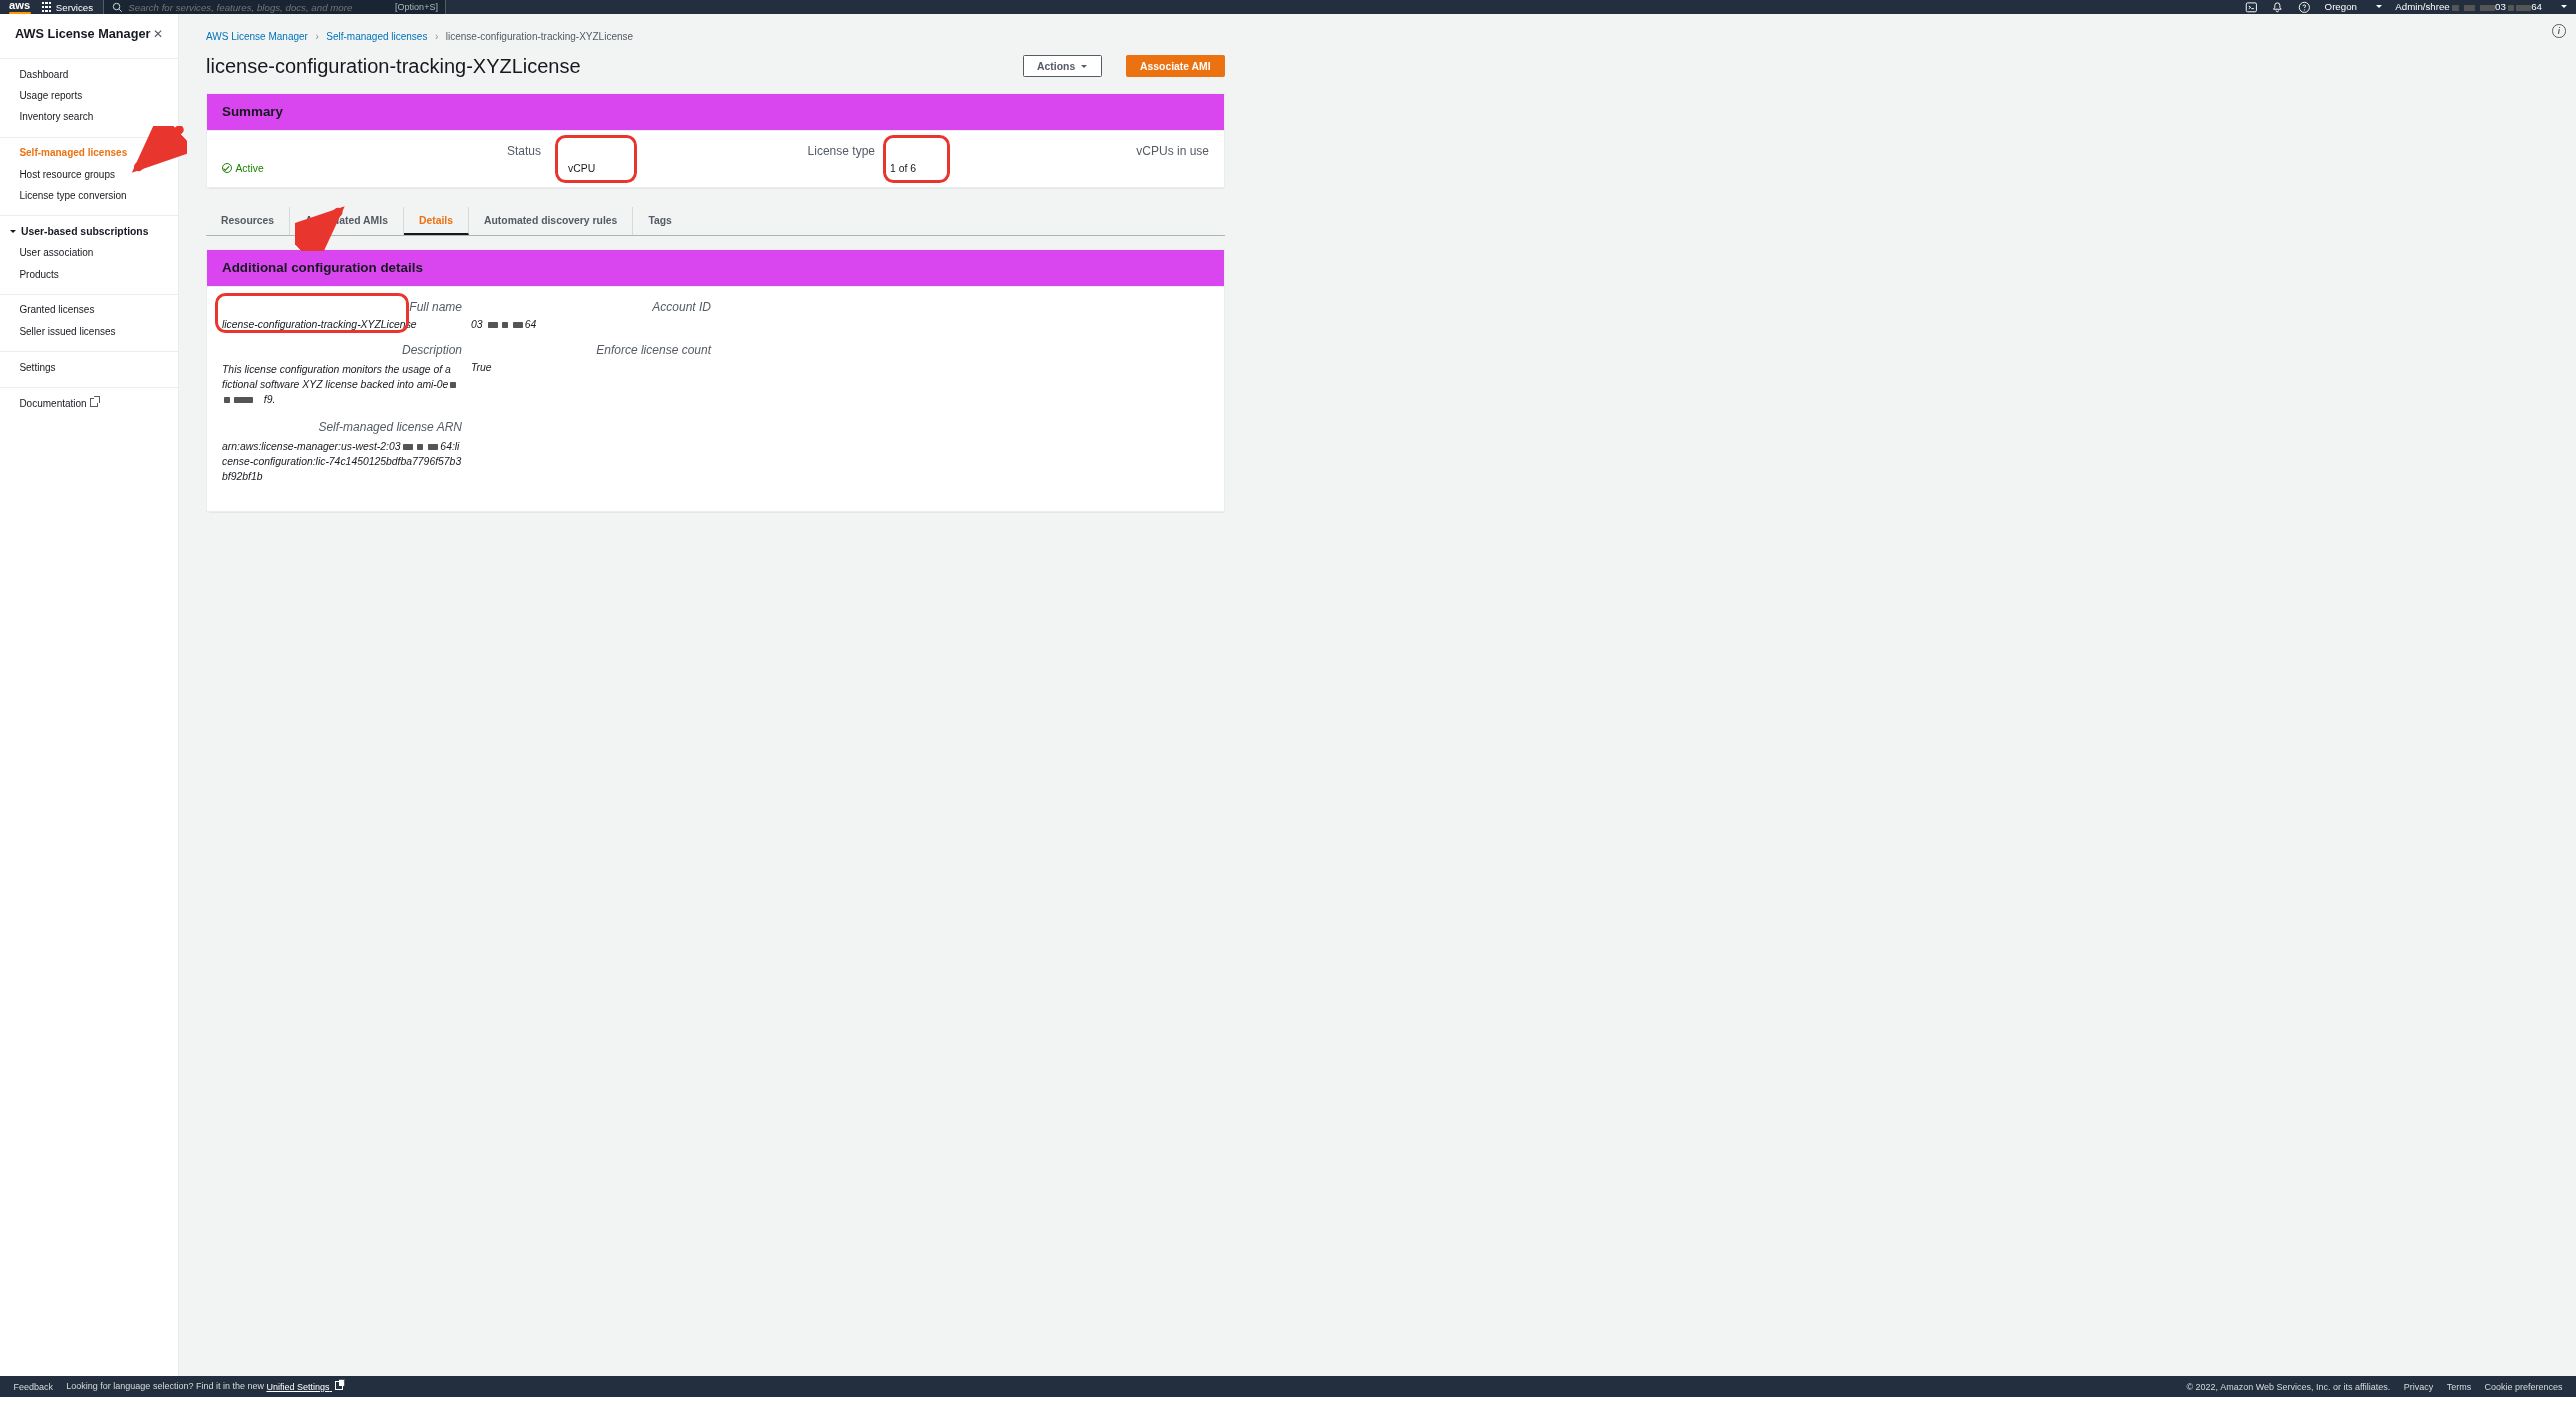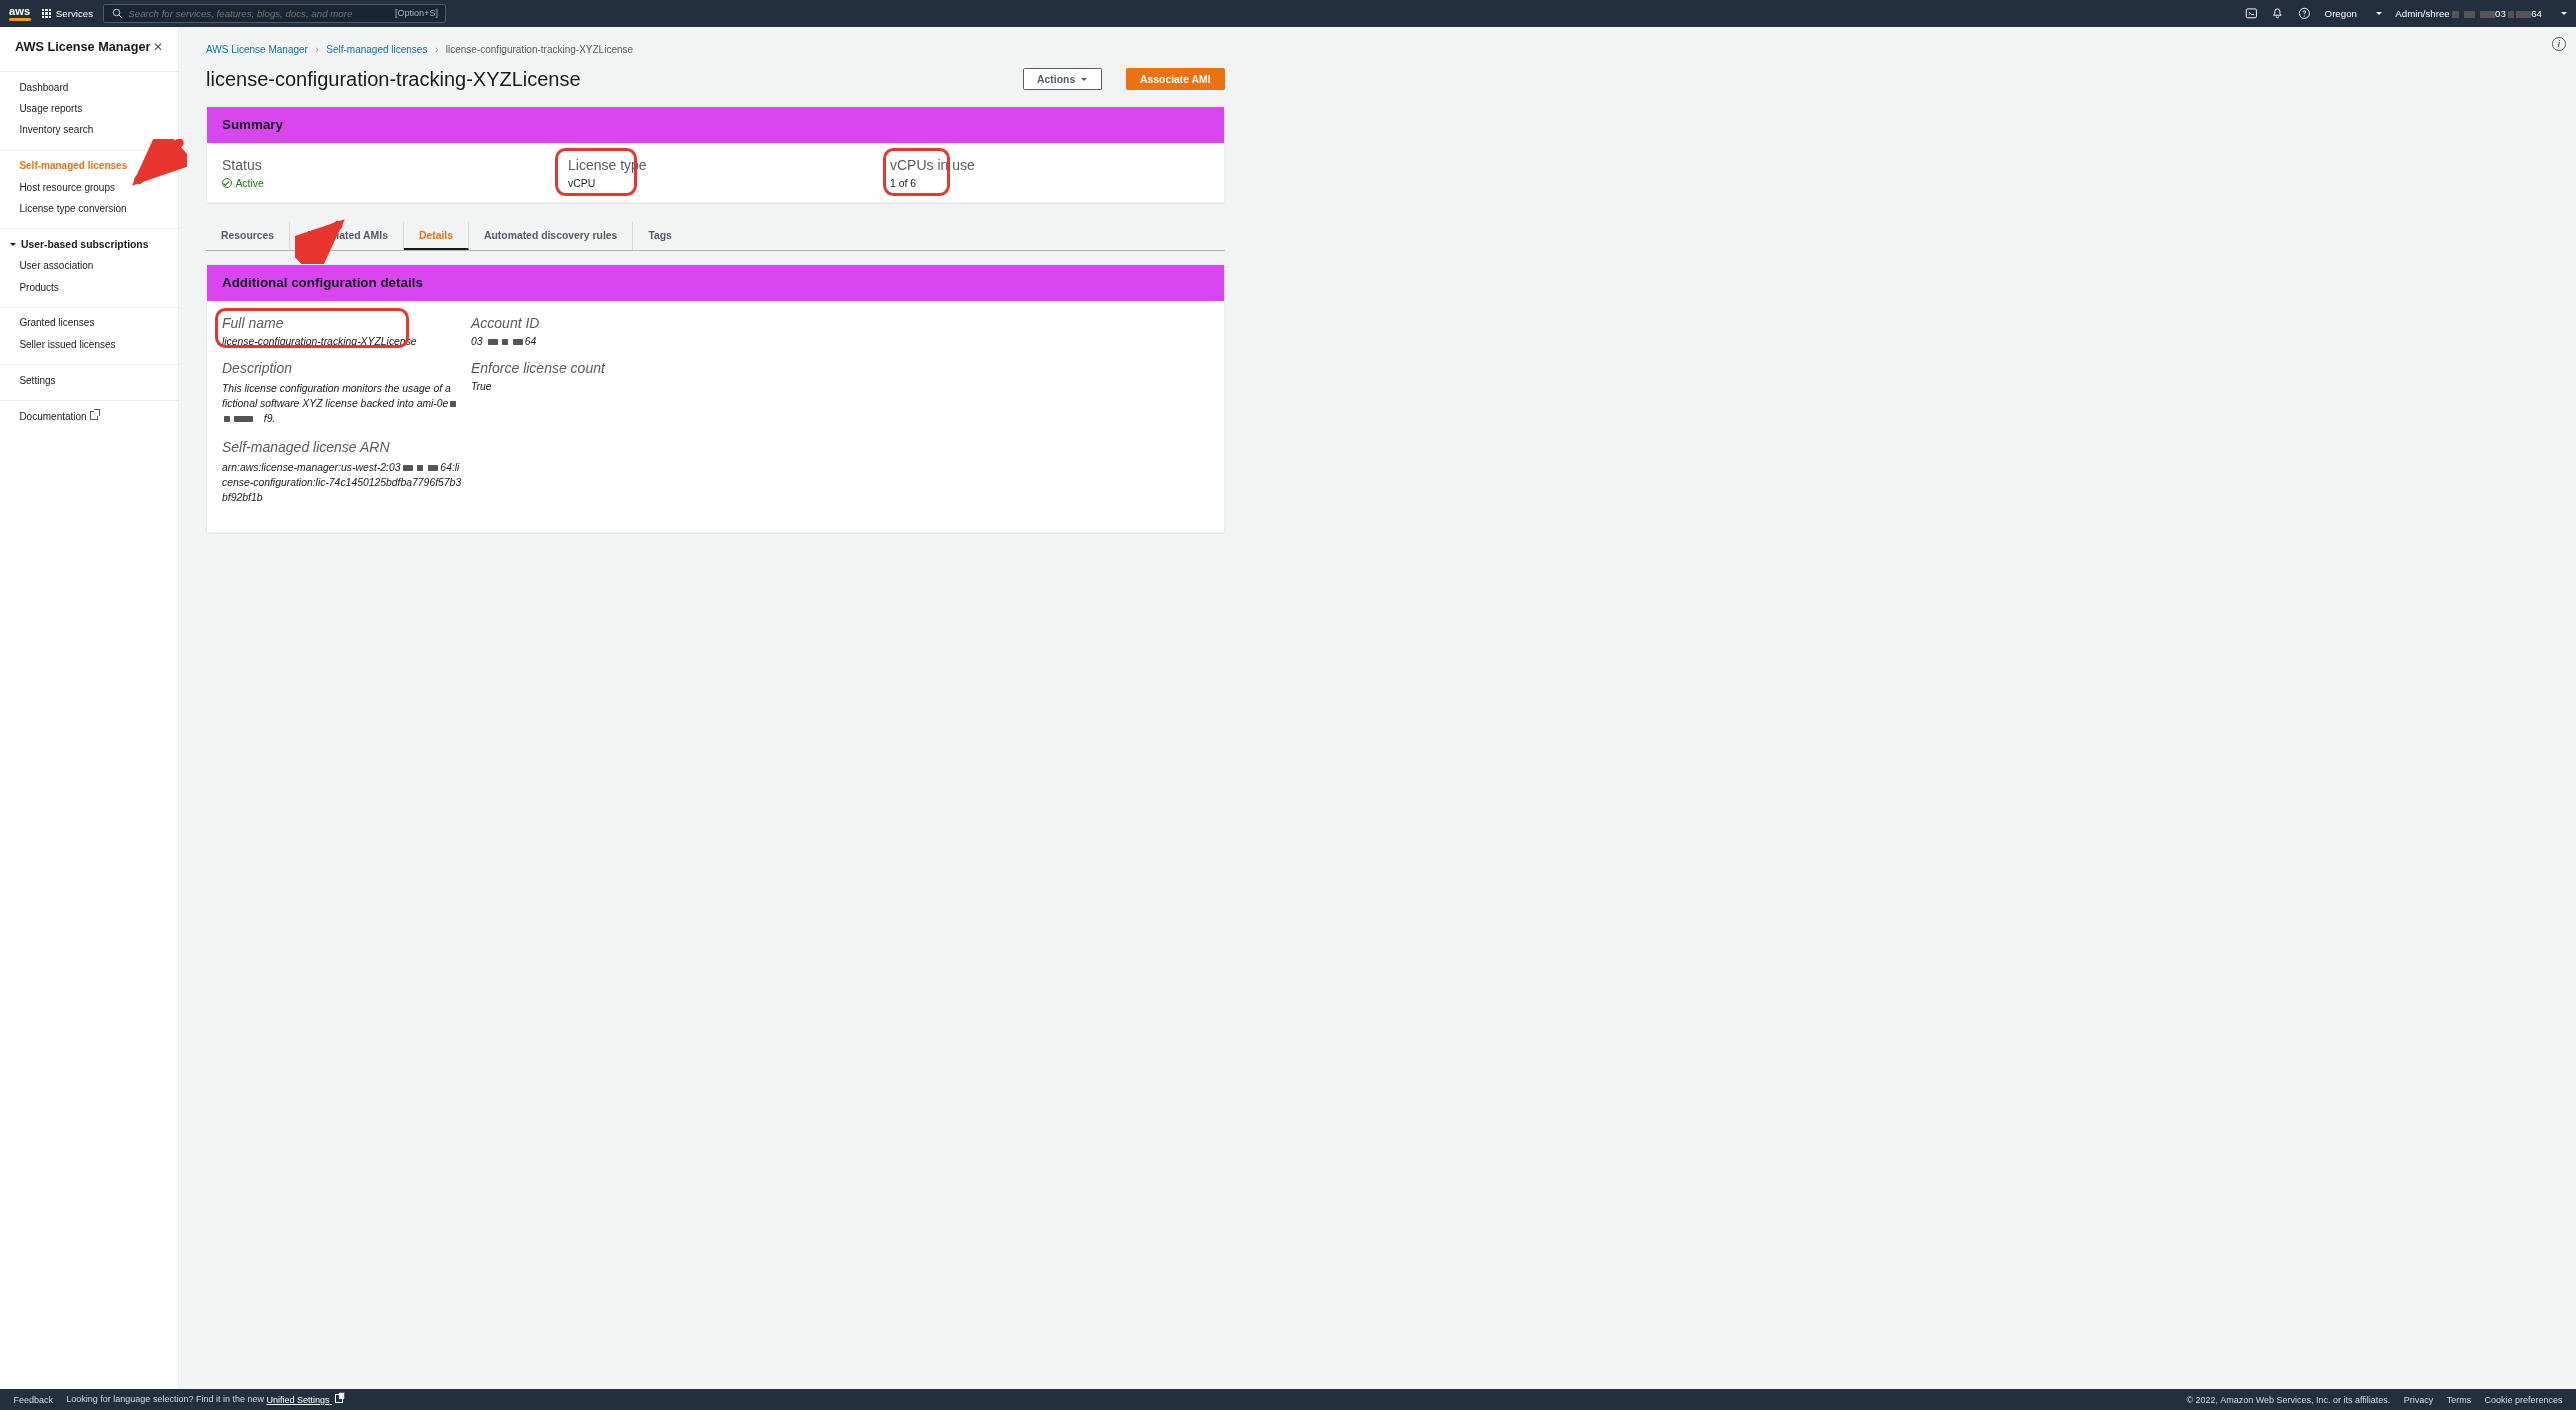--- a/index.html
+++ b/index.html
@@ -1,19 +1,19 @@
 <!DOCTYPE html>
 <html style="font-size:12px"><head>
 <meta charset="utf-8">
 <style>
 * { margin: 0; padding: 0; box-sizing: border-box; font-family: "Amazon Ember", "Helvetica Neue", Arial, sans-serif; }
 body { background: #ffffff; color: #16191f; font-size: 10.4px; }
 
 
-.topnav { background: #232f3e; height: 27px; display: flex; align-items: center; padding: 0 9px; color: #fff; gap: 10.4px; }
+.topnav { background: #232f3e; height: 14px; display: flex; align-items: center; padding: 0 9px; color: #fff; gap: 10.4px; }
 .aws-logo { font-weight: 700; font-size: 11.2px; color: #fff; display:flex; flex-direction:column; line-height:1;}
 .aws-logo-underline{height:2.2px;width:22.4px;background:linear-gradient(90deg,#ff9900,#ff9900);border-radius:1.5px;margin-top:0.7px;}
 .services-btn { display:flex; align-items:center; gap:4.5px; cursor:pointer; font-size:9.7px;}
 .grid-dots{display:inline-grid;grid-template-columns:repeat(3,2.2px);grid-template-rows:repeat(3,2.2px);gap:1.5px;}
 .grid-dots span{background:#fff;width:2.2px;height:2.2px;}
 .search-wrap{flex:0 0 343px;display:flex;align-items:center;background:#1a2533;border:0.7px solid #545b64;border-radius:2.2px;height:19.4px;padding:0 7.5px;gap:6px;}
 .search-wrap input{flex:1;background:transparent;border:none;outline:none;color:#d5dbdb;font-style:italic;font-size:9.7px;}
 .search-short{color:#aab7b8;font-size:9px;font-style:normal;}
 .spacer{flex:1;}
 .nav-icon{width:13.4px;height:13.4px;cursor:pointer;display:flex;align-items:center;justify-content:center;}
@@ -52,21 +52,21 @@
 .btn{padding:4.5px 13.4px;font-size:10.4px;border-radius:1.5px;cursor:pointer;font-weight:700;display:flex;align-items:center;gap:6px;}
 .btn-outline{background:#fff;border:0.7px solid #545b64;color:#545b64;}
 .btn-primary{background:#ec7211;border:0.7px solid #ec7211;color:#fff;}
 
 .panel{background:#fff;border:0.7px solid #eaeded;margin-bottom:19.4px;box-shadow:0 0.7px 0.7px rgba(0,0,0,0.05);}
 .panel-header{padding:10.4px 15px;border-bottom:0.7px solid #eaeded;background:#d946ef;}
 .panel-title{font-size:13.4px;font-weight:700;}
 .panel-body{padding:13.4px 15px;}
 
 .summary-grid{display:grid;grid-template-columns:1fr 1fr 1fr;gap:15px;}
-.field-label{font-size:14px;color:#545b64;margin-bottom:4.5px;}
+.field-label{font-size:12px;color:#545b64;margin-bottom:4.5px;text-align:right;}
 .field-value{font-size:10.4px;color:#16191f;}
 .status-active{color:#1d8102;font-weight:400;display:flex;align-items:center;gap:3px;}
 .check-circle{width:10.4px;height:10.4px;border:1.3px solid #1d8102;border-radius:50%;position:relative;}
 .check-circle::after{content:"";position:absolute;left:2.2px;top:0.7px;width:2.2px;height:4.5px;border-right:1.3px solid #1d8102;border-bottom:1.3px solid #1d8102;transform:rotate(45deg);}
 
 .tabs{display:flex;border-bottom:0.7px solid #aab7b8;margin-bottom:13.4px;}
 .tab{padding:7.5px 15px;font-size:10.4px;font-weight:700;color:#545b64;cursor:pointer;border-right:0.7px solid #d5dbdb;}
 .tab:last-child{border-right:none;}
 .tab.active{color:#ec7211;border-bottom:2.2px solid #16191f;margin-bottom:-0.7px;}
 

